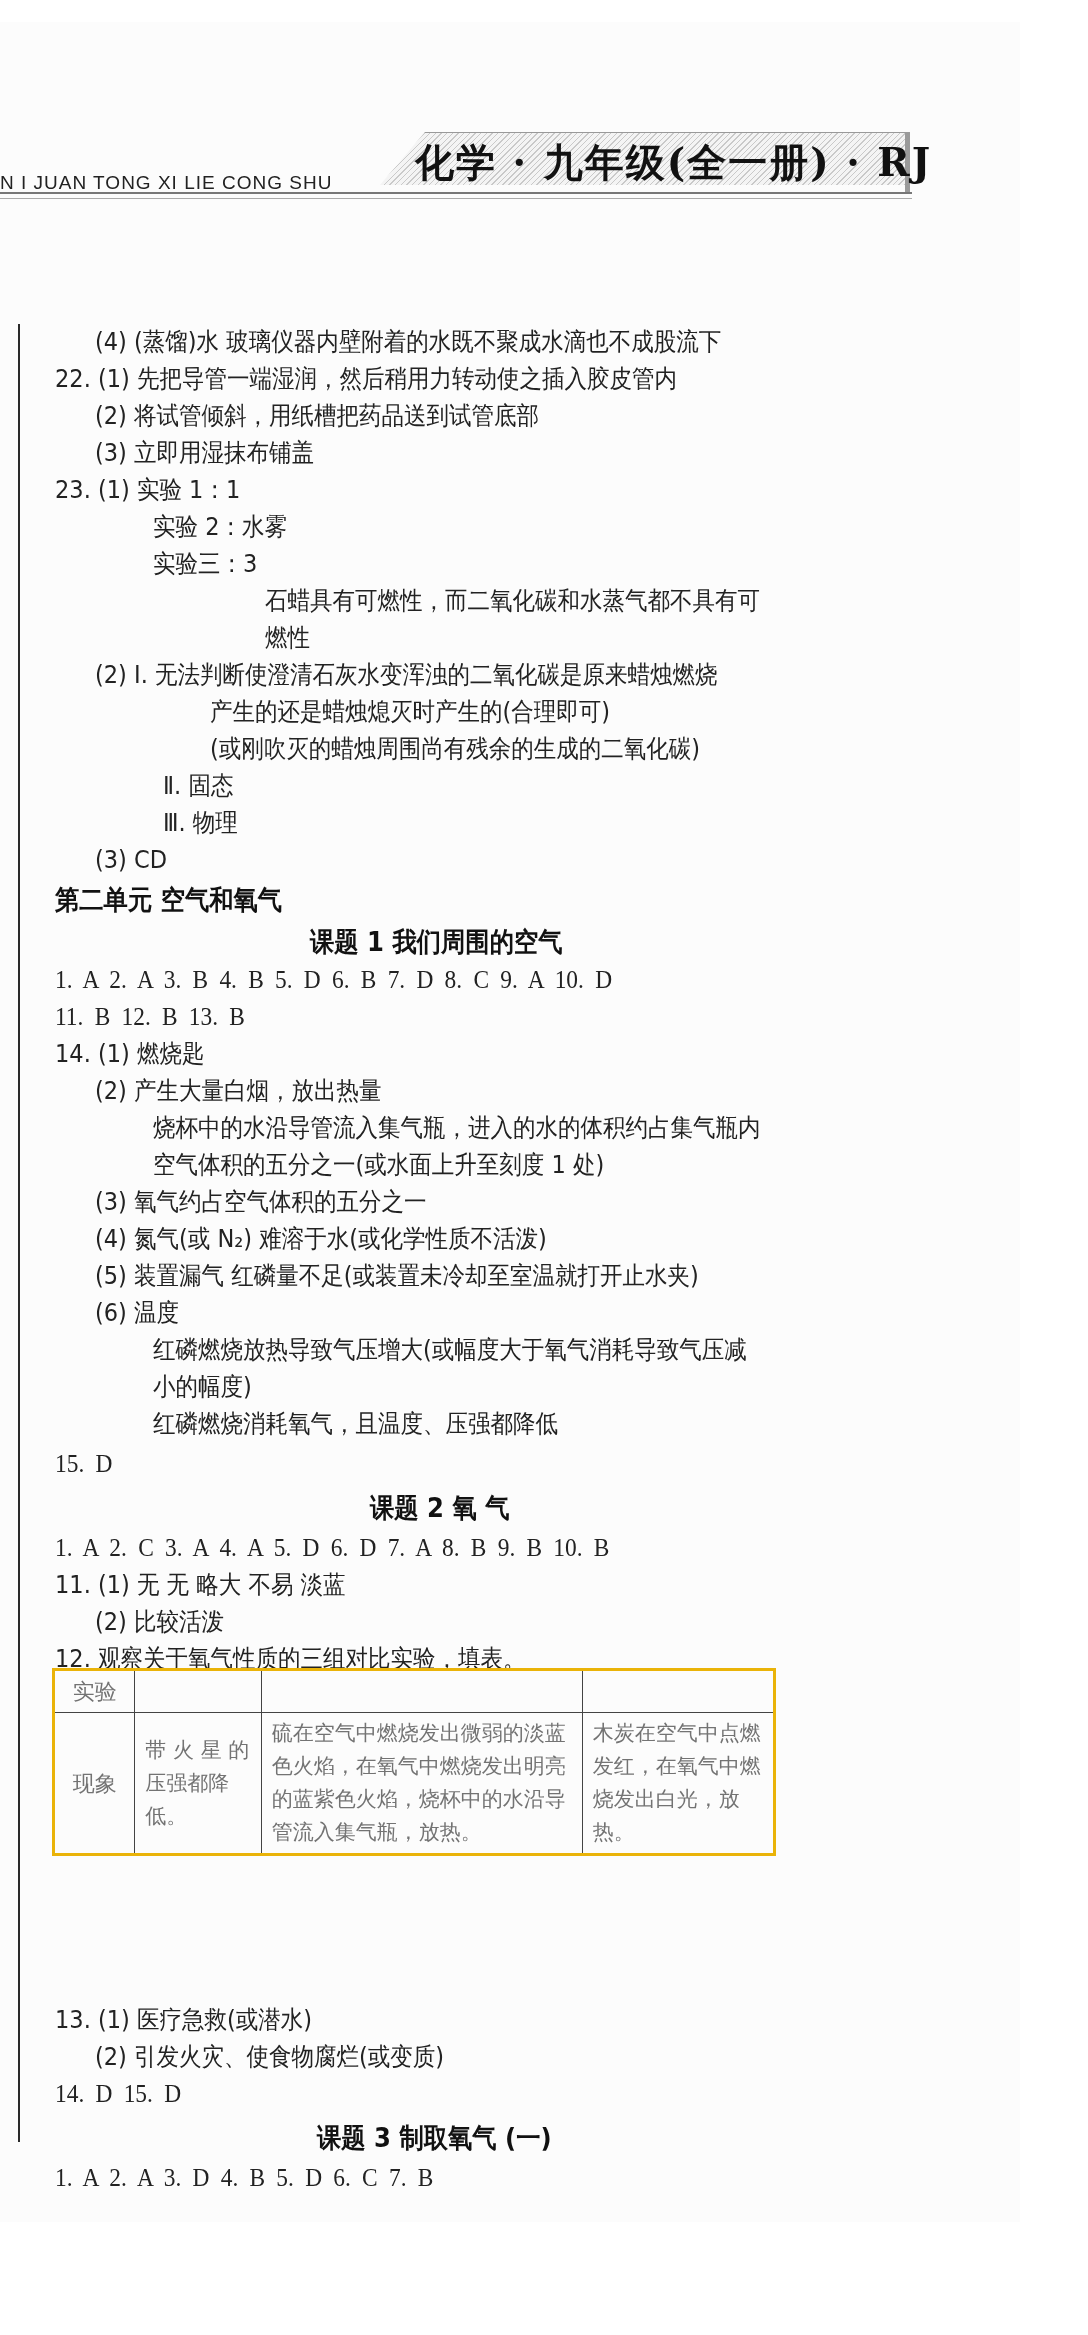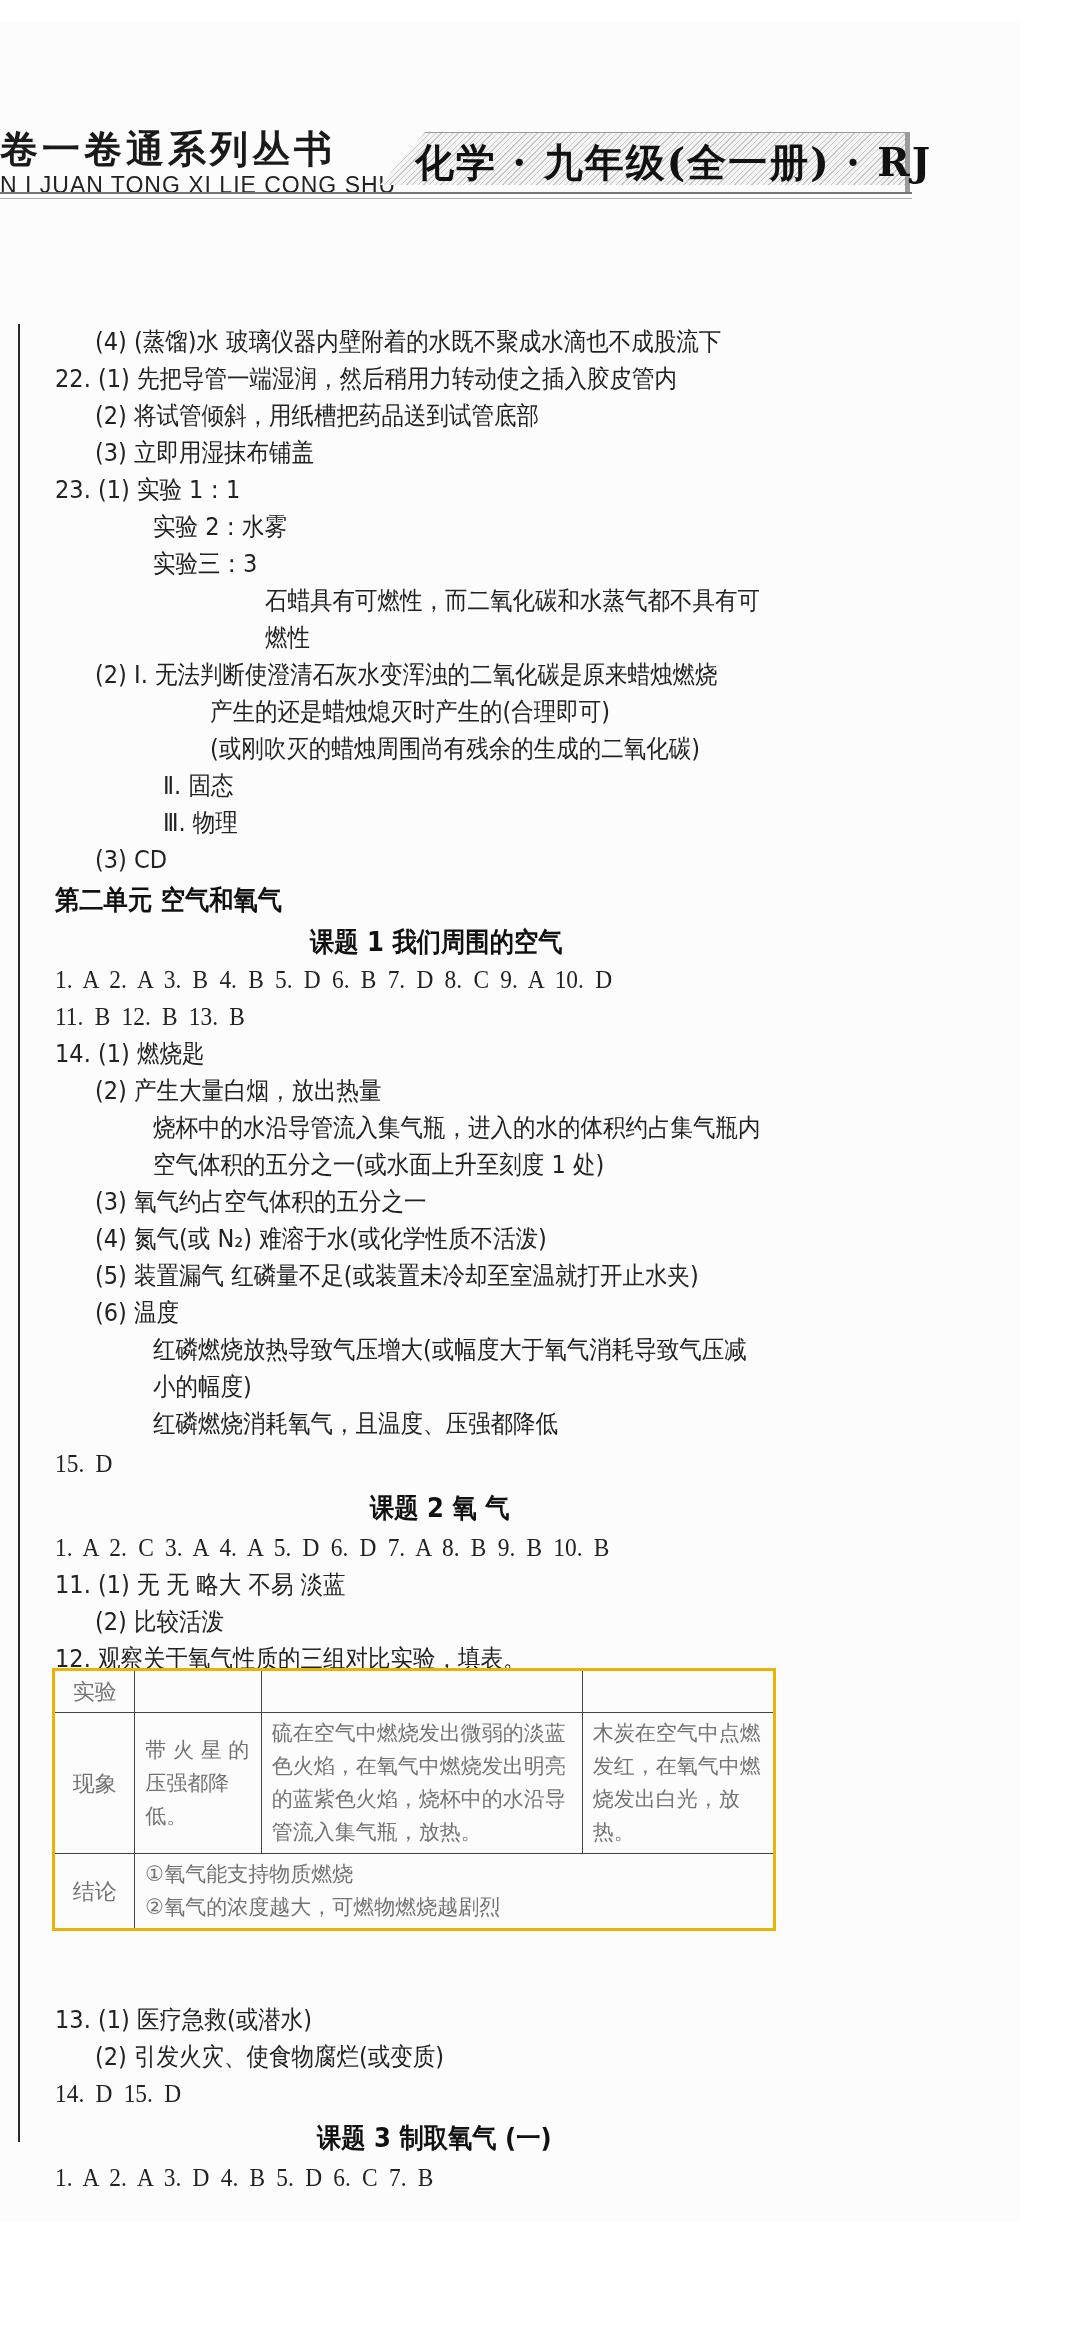--- a/index.html
+++ b/index.html
@@ -11,21 +11,21 @@
     position: absolute; left: 0; top: 22px; width: 1020px; height: 2200px;
     background: #fcfcfc;
   }
   
   .header { position: absolute; left: 0; top: 92px; width: 940px; height: 90px; }
   .series-cn {
     position: absolute; left: 0; top: 10px; font-size: 38px; font-weight: bold; letter-spacing: 4px;
     font-family: "DejaVu Sans", sans-serif; color: #1a1a1a; white-space: nowrap;
   }
   .series-pinyin {
-    position: absolute; left: 0; top: 58px; font-size: 23px; letter-spacing: 1px;
+    position: absolute; left: 0; top: 58px; font-size: 19px; letter-spacing: 1px;
     font-family: "Liberation Sans", sans-serif; color: #222; white-space: nowrap;
   }
   .subject-box {
     position: absolute; left: 380px; top: 18px; width: 530px; height: 52px;
     background: repeating-linear-gradient(135deg, #f4f4f4 0 3px, #c9c9c9 3px 4px);
     clip-path: polygon(45px 0, 100% 0, 100% 100%, 0 100%);
     border-top: 1px solid #999;
   }
   .subject-text {
     position: absolute; left: 415px; top: 22px; font-size: 39px; font-weight: bold;
@@ -55,21 +55,20 @@
          border: 3px solid #eab308; font-family: "DejaVu Sans", sans-serif; color: #737373; }
   .tbl td { border: 1.5px solid #444; font-size: 21px; line-height: 33px; vertical-align: middle; padding: 4px 10px; }
   .tbl .hdr { width: 68px; text-align: center; font-size: 22px; }
 </style>
 </head>
 <body>
 
 <div class="page">
 
   <div class="header">
-    <div class="series-cn">卷一卷通系列丛书</div>
     <div class="series-pinyin">N I JUAN TONG XI  LIE CONG SHU</div>
     <div class="subject-box"></div>
     <div class="header-shadow"></div>
     <div class="subject-text">化学 · 九年级(全一册) · RJ</div>
     <div class="header-rule"></div>
   </div>
 
   <div class="left-rule"></div>
 
   <div class="content">
@@ -122,27 +121,20 @@
       <td style="width:120px"></td>
       <td style="width:360px"></td>
       <td style="width:200px"></td>
     </tr>
     <tr>
       <td class="hdr">现象</td>
       <td>带 火 星 的 压强都降低。</td>
       <td>硫在空气中燃烧发出微弱的淡蓝色火焰，在氧气中燃烧发出明亮的蓝紫色火焰，烧杯中的水沿导管流入集气瓶，放热。</td>
       <td>木炭在空气中点燃发红，在氧气中燃烧发出白光，放热。</td>
     </tr>
-    <tr>
-      <td class="hdr">结论</td>
-      <td colspan="3">
-        <div>①氧气能支持物质燃烧</div>
-        <div>②氧气的浓度越大，可燃物燃烧越剧烈</div>
-      </td>
-    </tr>
   </tbody>
     </table>
 
   <div class="content" style="top:1980px">
     <div class="line" style="left:0px;top:0px">13. (1) 医疗急救(或潜水)</div>
     <div class="line" style="left:40px;top:37px">(2) 引发火灾、使食物腐烂(或变质)</div>
     <div class="line mc" style="left:0px;top:74px">14. D   15. D</div>
     <div class="line lesson-title" style="left:262px;top:118px">课题 3   制取氧气 (一)</div>
     <div class="line mc" style="left:0px;top:158px">1. A   2. A   3. D   4. B   5. D   6. C   7. B</div>
   </div>

